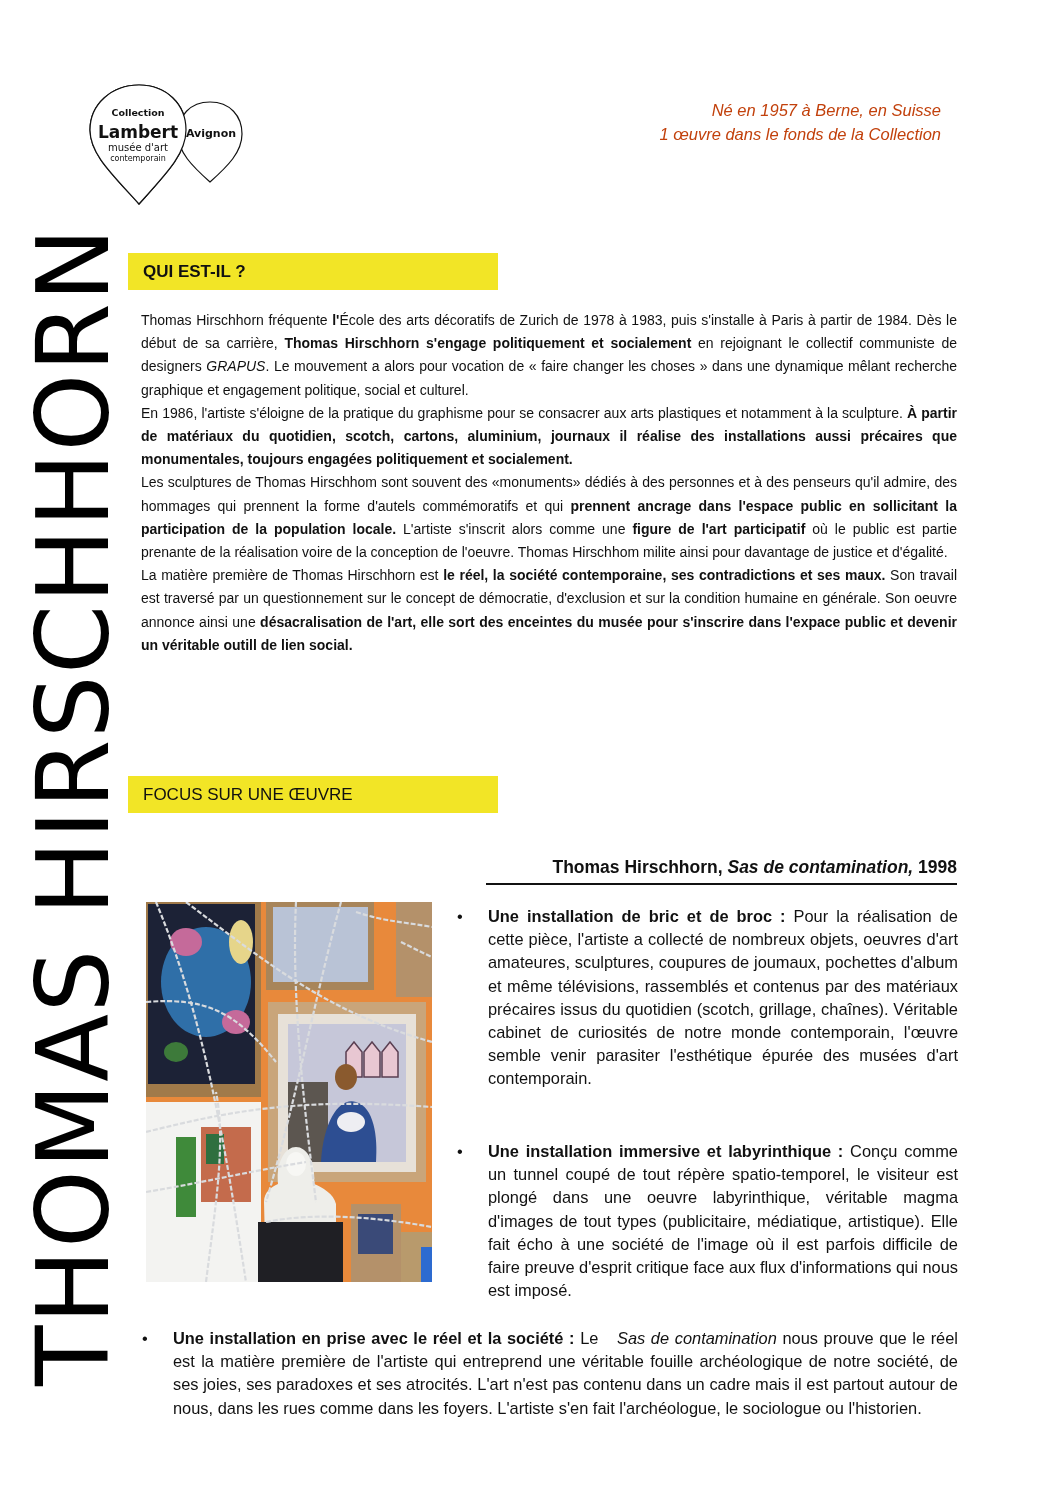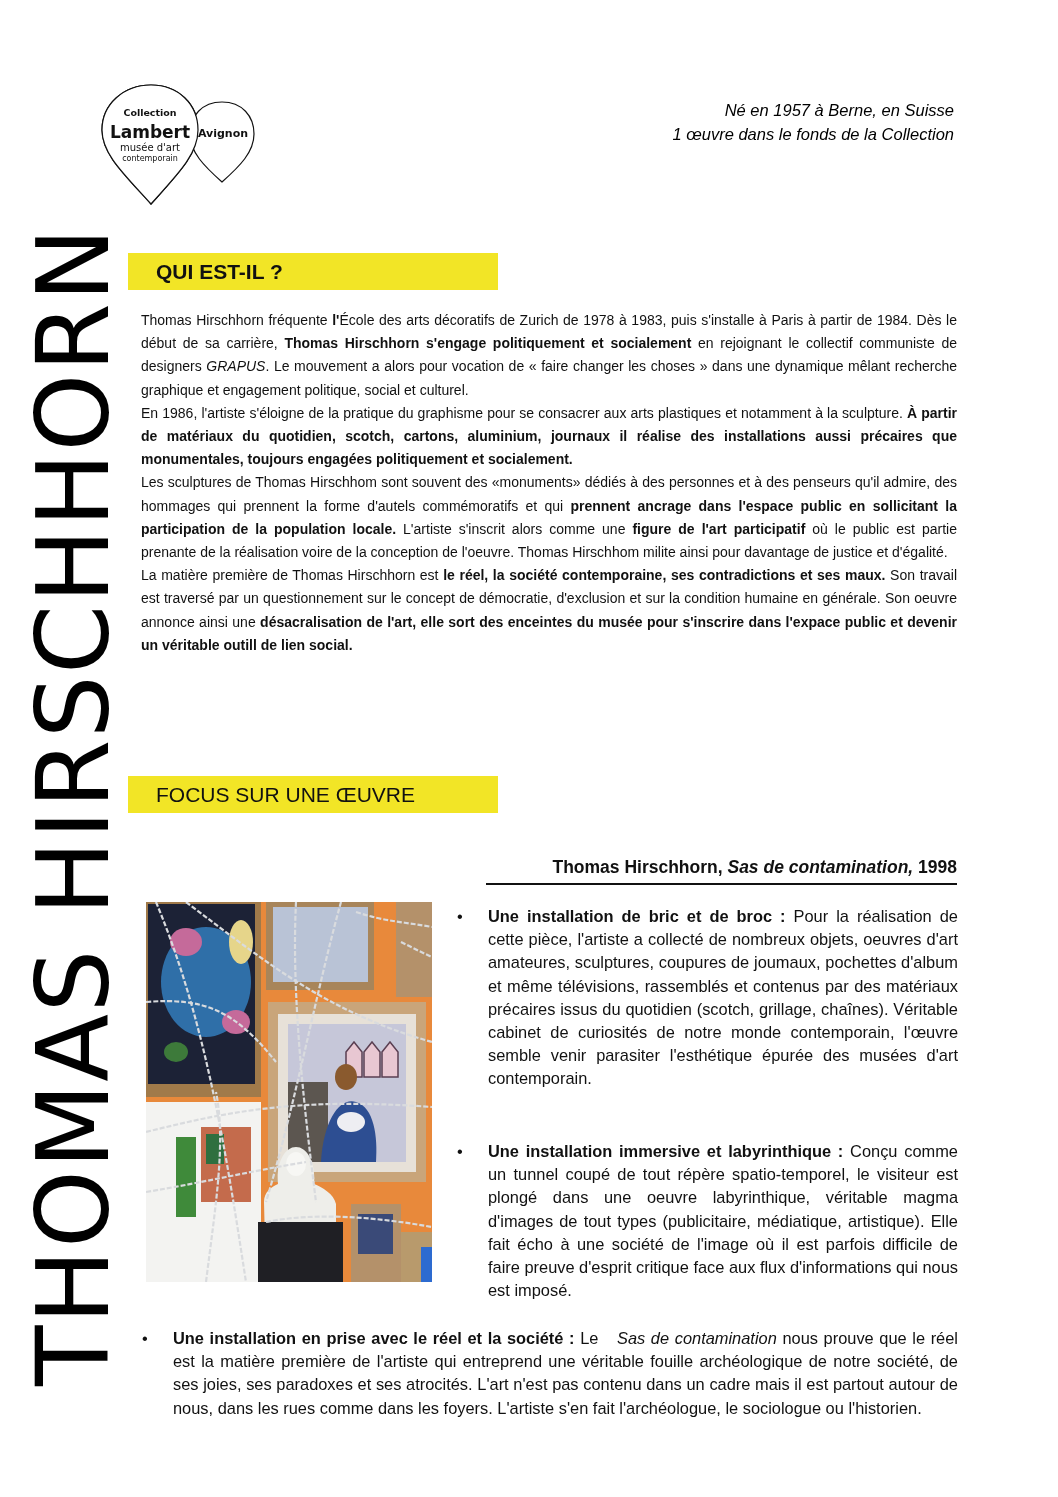--- a/index.html
+++ b/index.html
@@ -1,39 +1,39 @@
 <!DOCTYPE html>
 <html><head>
 <meta charset="utf-8">
 <style>
   html, body { margin: 0; padding: 0; background: #ffffff; }
   body { width: 1058px; height: 1497px; position: relative; overflow: hidden;
          font-family: "Liberation Sans", "DejaVu Sans", sans-serif; color: #111; }
 
   
-  .logo { position: absolute; left: 96px; top: 82px; width: 170px; height: 130px; }
+  .logo { position: absolute; left: 84px; top: 82px; width: 170px; height: 130px; }
   .logo svg { width: 100%; height: 100%; display: block; }
 
   
-  .info { position: absolute; right: 104px; top: 99px; text-align: right;
-          font-style: italic; font-size: 16.5px; line-height: 23.5px; color: #000000; }
+  .info { position: absolute; right: 117px; top: 99px; text-align: right;
+          font-style: italic; font-size: 16.5px; line-height: 23.5px; color: #c2410c; }
   .info div { white-space: nowrap; }
 
   
   .vtitle { position: absolute; left: 33px; top: 258px; width: 82px; height: 1128px; }
   .vtitle span { position: absolute; left: 0; top: 0; width: 1128px; height: 82px;
                  transform-origin: 0 0; transform: translate(0px, 1128px) rotate(-90deg);
                  font-family: "DejaVu Sans", sans-serif; font-weight: normal;
                  font-size: 99px; line-height: 82px; letter-spacing: 1.5px;
                  white-space: nowrap; color: #000; text-align: center; }
 
   
   .section-head { position: absolute; left: 128px; width: 370px; height: 37px;
-                  background: #f2e526; box-sizing: border-box; padding-left: 28px;
-                  font-size: 21px; line-height: 37px; color: #111; font-weight: normal; }
+                  background: #f2e526; box-sizing: border-box; padding-left: 15px;
+                  font-size: 17px; line-height: 37px; color: #111; font-weight: normal; }
   .head1 { top: 253px; font-weight: bold; }
   .head2 { top: 776px; }
 
   
   .bio { position: absolute; left: 141px; top: 309px; width: 816px;
          font-size: 14px; line-height: 23.2px; text-align: justify; }
   .bio p { margin: 0; }
   .bio b { font-weight: bold; }
 
   

